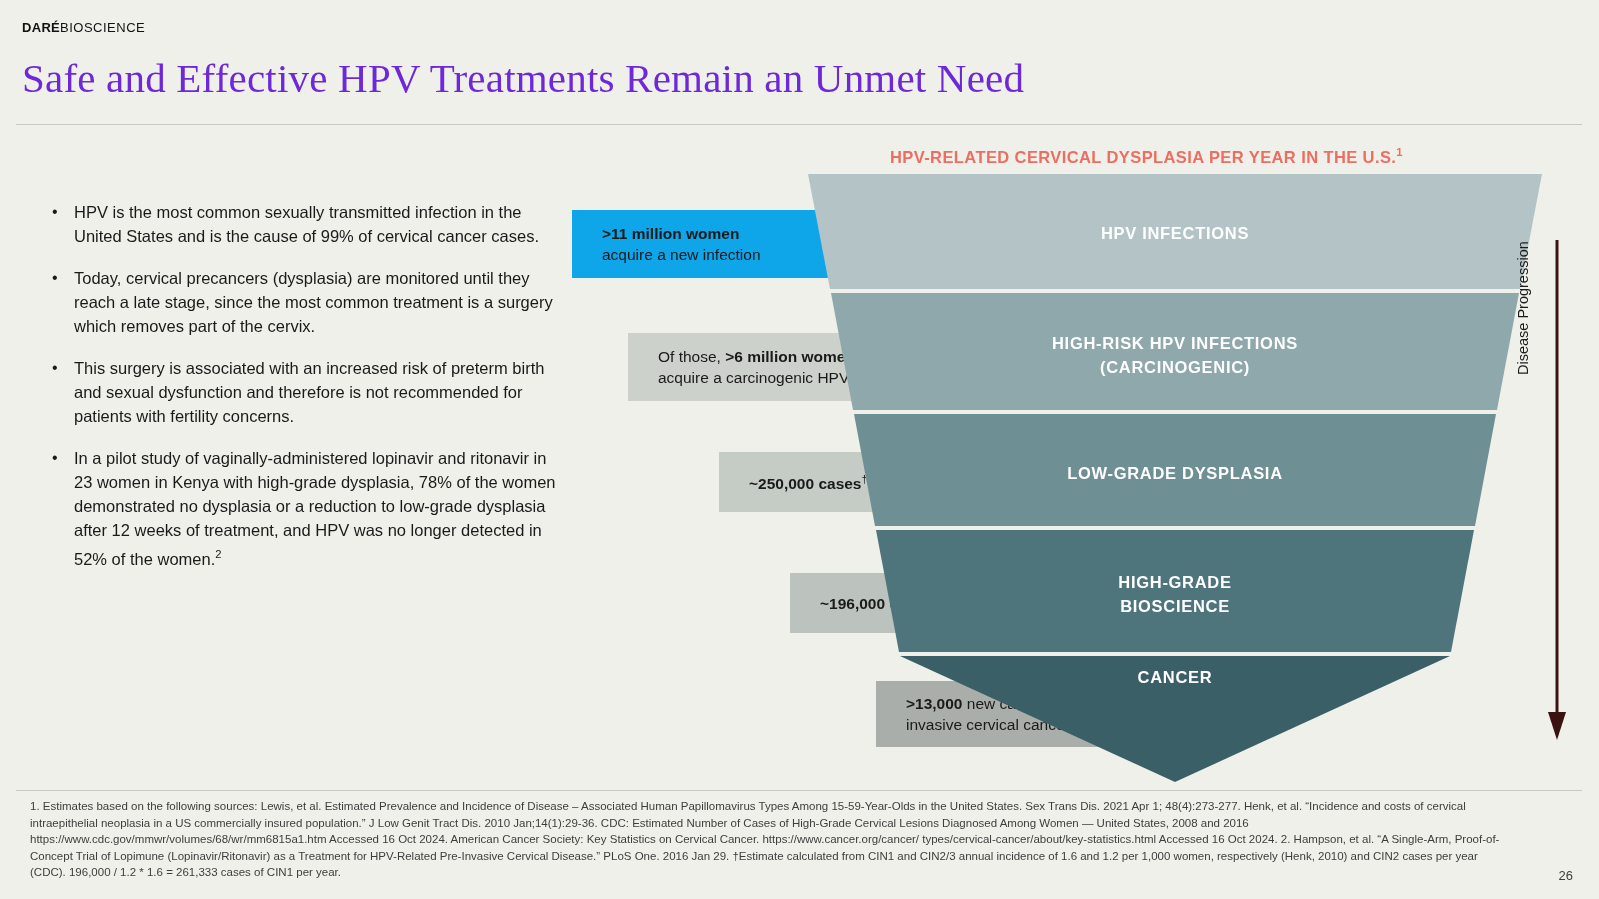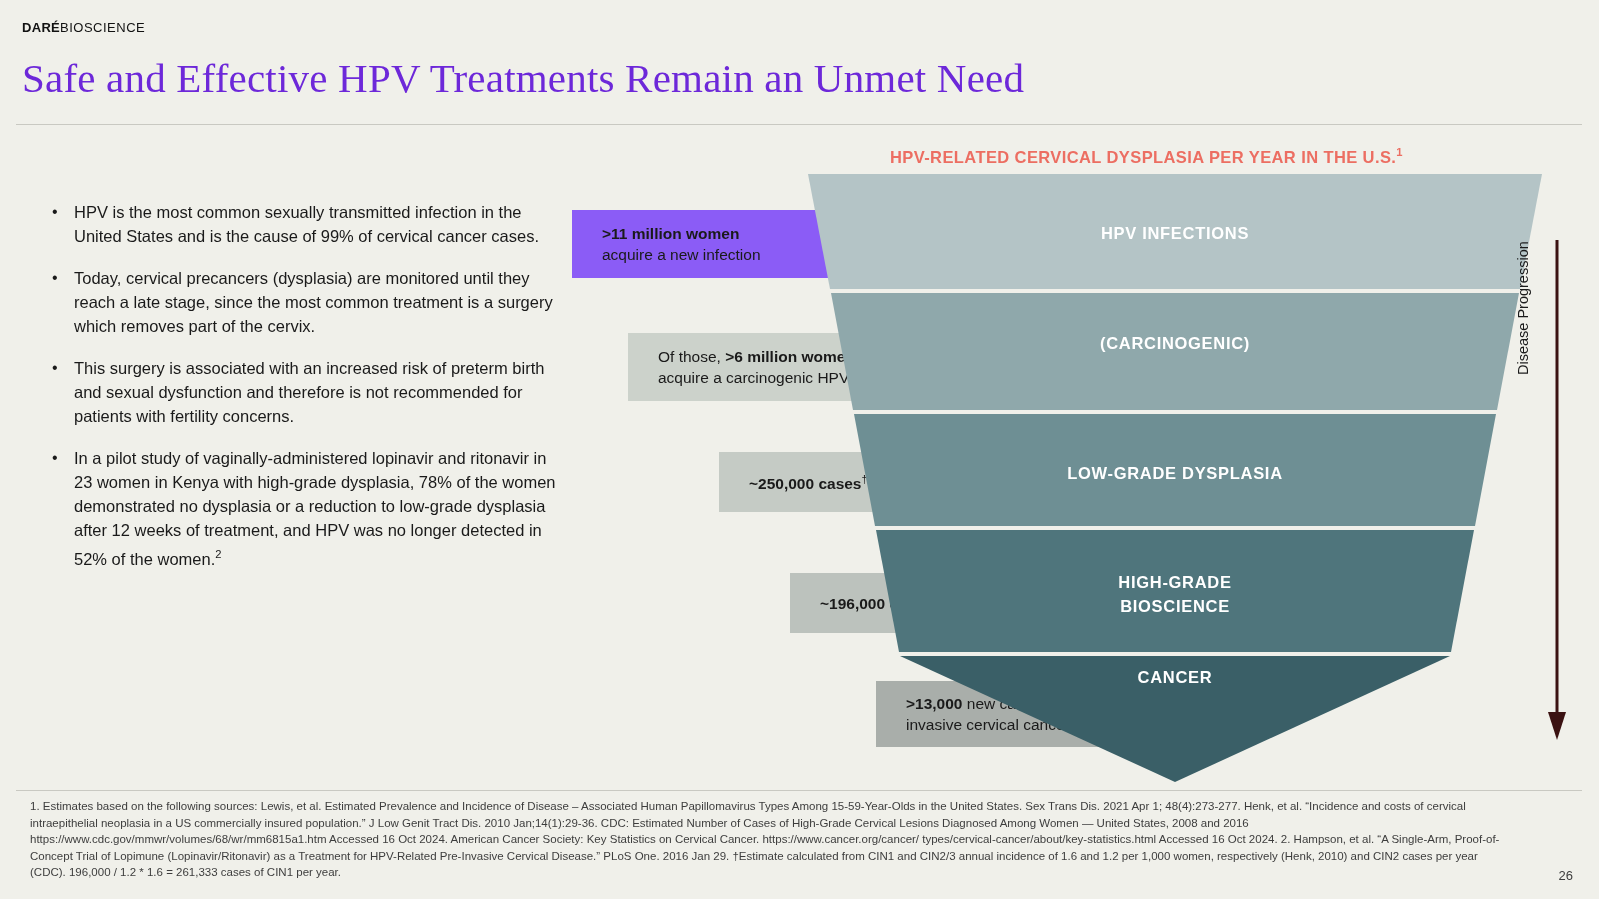--- a/index.html
+++ b/index.html
@@ -185,21 +185,21 @@
   <div class="bullet">
     <span class="dot">•</span>
     <span class="txt"><span>In a pilot study of vaginally-administered lopinavir and ritonavir in 23 women in Kenya with high-grade dysplasia, 78% of the women demonstrated no dysplasia or a reduction to low-grade dysplasia after 12 weeks of treatment, and HPV was no longer detected in 52% of the women.</span><sup>2</sup></span>
   </div>
 </div>
 
 <div class="funnel-header">
   <span>HPV-RELATED CERVICAL DYSPLASIA PER YEAR IN THE U.S.</span><sup>1</sup>
 </div>
 
-<div class="callout" style="left:572px; top:210px; width:320px; height:68px; background:#8b5cf6;">
+<div class="callout" style="left:572px; top:210px; width:320px; height:68px; background:#0ea5e9;">
   <div>
     <b>&gt;11 million women</b>
   </div>
   <div>acquire a new infection</div>
 </div>
 
 <div class="callout" style="left:628px; top:333px; width:320px; height:68px; background:#ccd2cb;">
   <div>
     <span>Of those, </span><b>&gt;6 million women</b>
   </div>
@@ -235,20 +235,21 @@
     <polygon points="46,240 688,240 667,352 67,352" fill="#6e8f94"></polygon>
 
     <polygon points="68,356 666,356 643,478 91,478" fill="#4f757c"></polygon>
 
     <polygon points="92,482 642,482 367,608" fill="#3a5f67"></polygon>
   </svg>
 
   <div class="band-label" style="top:50px; font-size:16.5px;">HPV INFECTIONS</div>
 
   <div class="band-label" style="top:157px; font-size:16.5px; line-height:24px;">
+    <div>HIGH-RISK HPV INFECTIONS</div>
     <div>(CARCINOGENIC)</div>
   </div>
 
   <div class="band-label" style="top:290px; font-size:16.5px;">LOW-GRADE DYSPLASIA</div>
 
   <div class="band-label" style="top:396px; font-size:16.5px; line-height:24px;">
     <div>HIGH-GRADE</div>
     <div>BIOSCIENCE</div>
   </div>
 

